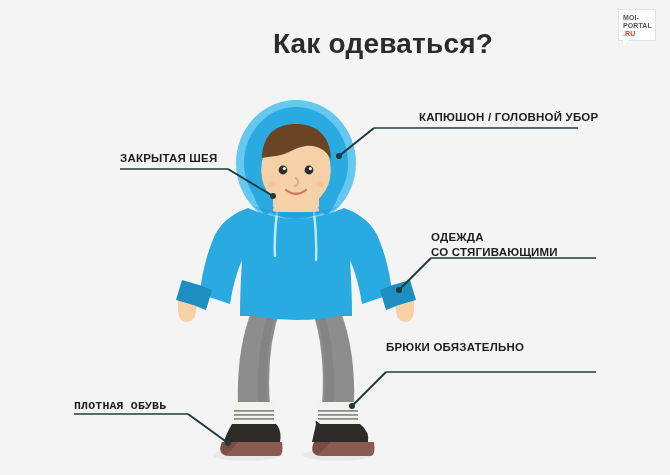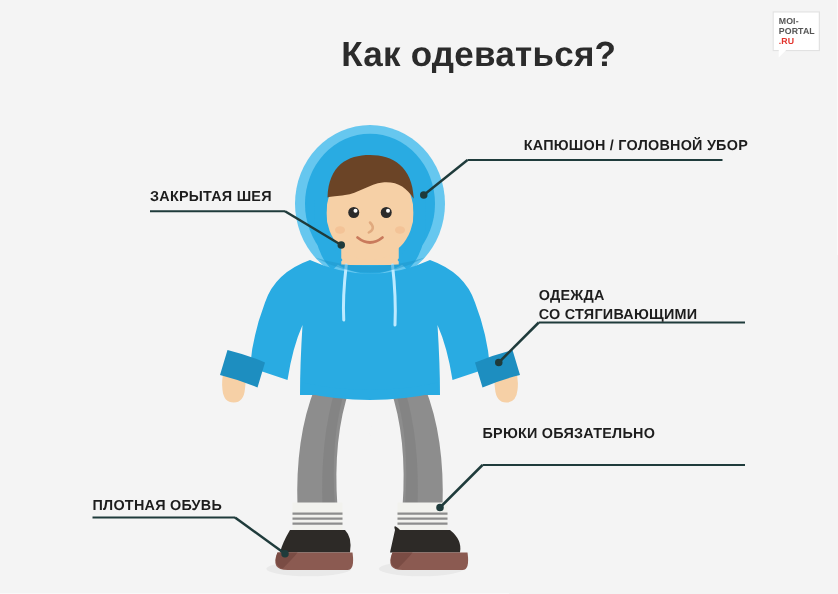--- a/index.html
+++ b/index.html
@@ -77,21 +77,21 @@
     color: #1d1d1d;
     letter-spacing: 0.2px;
     white-space: nowrap;
     line-height: 15px;
   }
   .callout .line { display: block; }
   #callout-hood   { left: 374px; top: 110px; margin-left: 45px; }
   #callout-neck   { left: 120px; top: 151px; }
   #callout-cuffs  { left: 431px; top: 209px; margin-top: 21px; }
   #callout-pants  { left: 386px; top: 328px; margin-top: 12px; }
-  #callout-shoes  { left: 74px;  top: 398px; }
+  #callout-shoes  { left: 74px;  top: 398px; font-family: Liberation Mono, monospace; }
   #leaders { position: absolute; left: 0; top: 0; width: 670px; height: 475px; }
 </style>
 </head>
 <body>
 
 <div id="canvas">
 
   <div id="title">Как одеваться?</div>
 
   <div id="logo">

